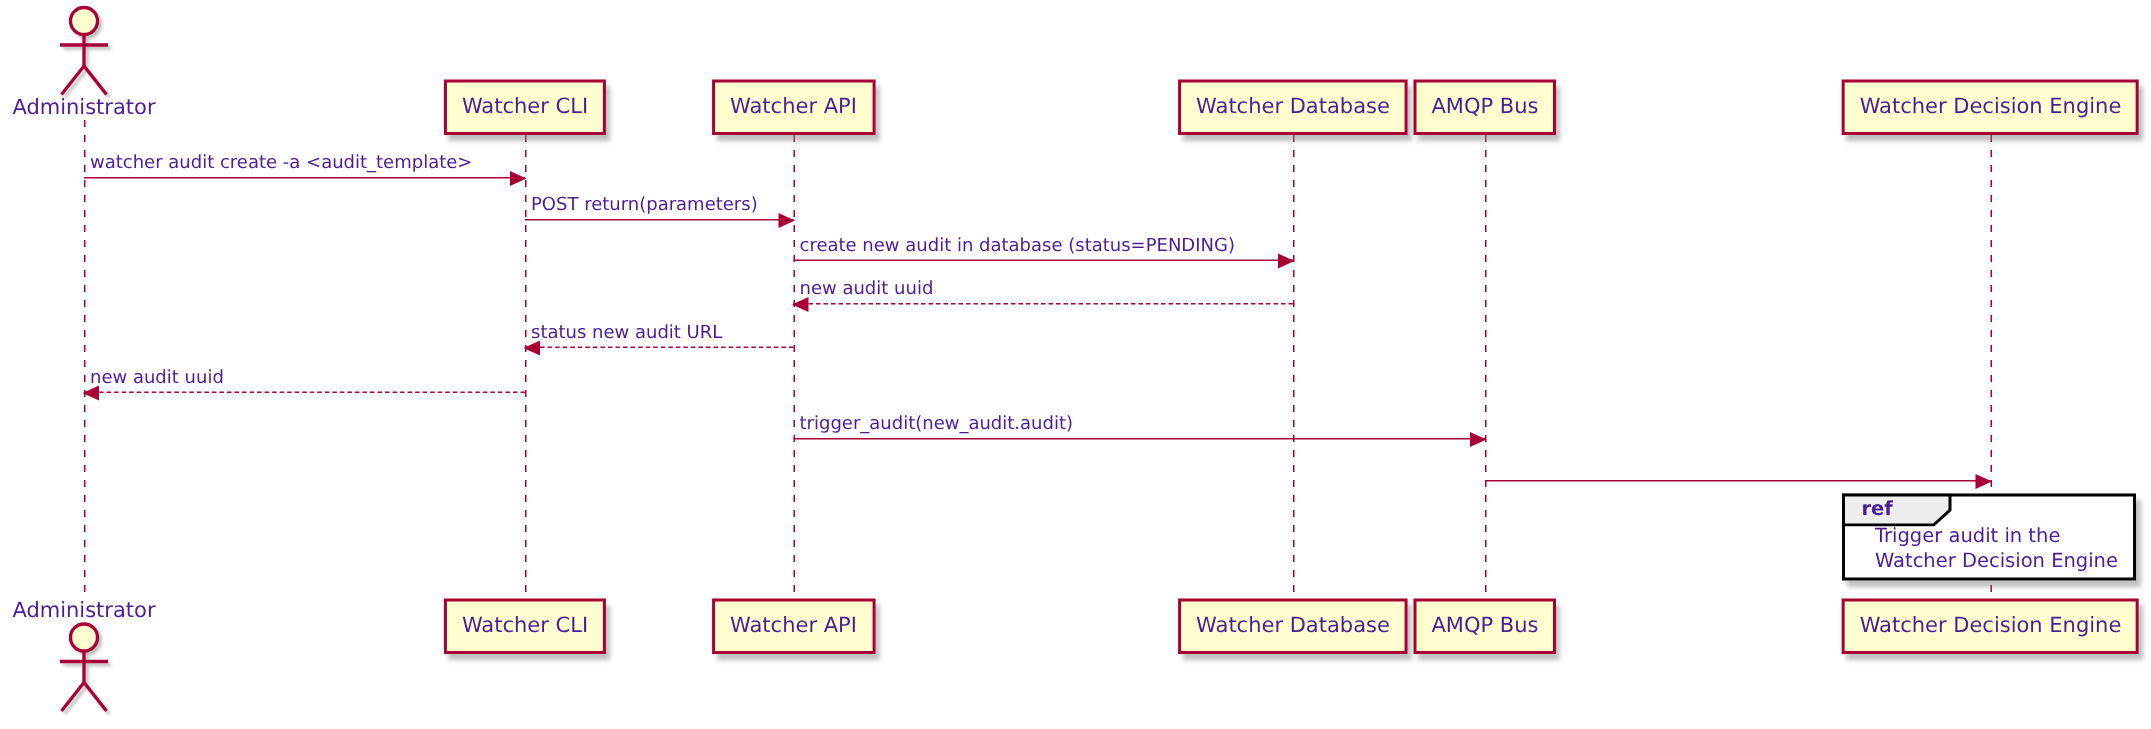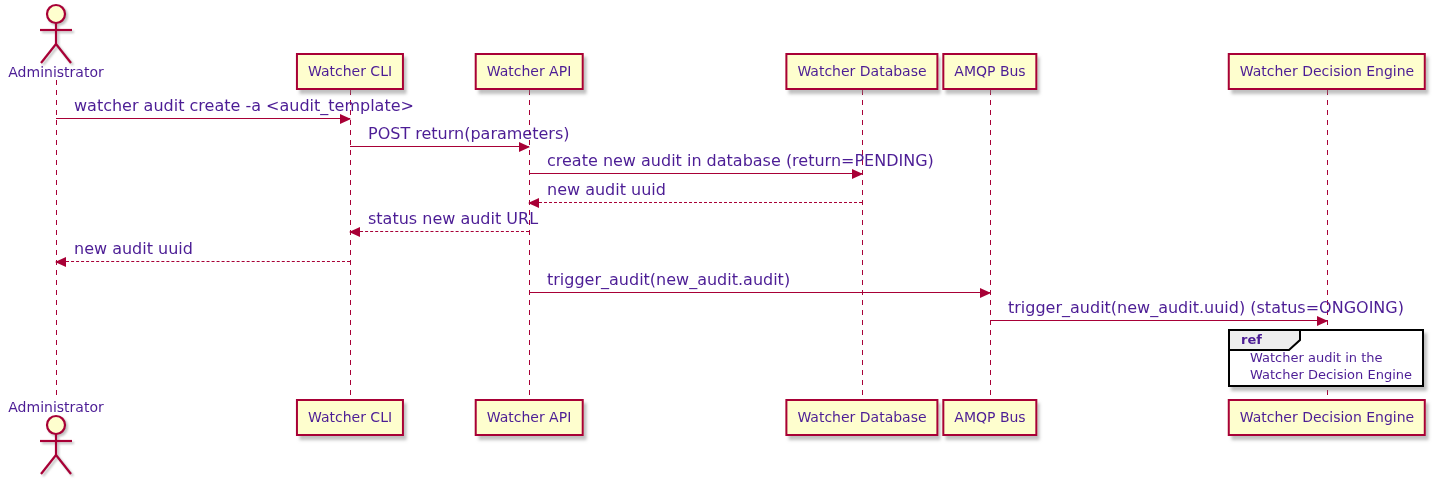--- a/index.html
+++ b/index.html
@@ -23,21 +23,21 @@
   
   .actor-figure { position:absolute; transform:translateX(-50%); z-index:3;
     filter:drop-shadow(2.5px 2.5px 1px rgba(140,140,140,0.55)); }
   .actor-label { position:absolute; transform:translateX(-50%); z-index:3;
     font-size:14px; white-space:nowrap; }
   
   .msg { position:absolute; height:20px; z-index:2; }
   .msg-line { position:absolute; left:0; right:0; bottom:0; height:0; }
   .msg-line.solid  { border-bottom:1px solid #A80036; }
   .msg-line.dashed { border-bottom:1px dashed #A80036; }
-  .msg-label { position:absolute; left:18px; bottom:4px; font-size:16px; white-space:nowrap;text-align:right; }
+  .msg-label { position:absolute; left:4px; bottom:4px; font-size:12px; white-space:nowrap;text-align:right; }
   .arrowhead { position:absolute; bottom:-5px; width:0; height:0;
     border-top:5px solid transparent; border-bottom:5px solid transparent; }
   .arrowhead.right { right:-1px; border-left:11px solid #A80036; }
   .arrowhead.left  { left:-1px;  border-right:11px solid #A80036; }
   
   .ref {
     position:absolute; left:1228px; top:329px; width:196px; height:58px;
     box-sizing:border-box; background:#ffffff; border:2px solid #000000; z-index:4;
     box-shadow:3px 4px 3px rgba(130,130,130,0.5);
   }
@@ -83,21 +83,21 @@
     <div class="arrowhead right"></div>
   </div>
 
   <div class="msg" style="left:350px; top:127px; width:179px">
     <span class="msg-label">POST return(parameters)</span>
     <div class="msg-line solid"></div>
     <div class="arrowhead right"></div>
   </div>
 
   <div class="msg" style="left:529px; top:154px; width:333px">
-    <span class="msg-label">create new audit in database (return=PENDING)</span>
+    <span class="msg-label">create new audit in database (status=PENDING)</span>
     <div class="msg-line solid"></div>
     <div class="arrowhead right"></div>
   </div>
 
   <div class="msg" style="left:529px; top:183px; width:333px">
     <span class="msg-label">new audit uuid</span>
     <div class="msg-line dashed"></div>
     <div class="arrowhead left"></div>
   </div>
 
@@ -113,32 +113,31 @@
     <div class="arrowhead left"></div>
   </div>
 
   <div class="msg" style="left:529px; top:273px; width:461px">
     <span class="msg-label">trigger_audit(new_audit.audit)</span>
     <div class="msg-line solid"></div>
     <div class="arrowhead right"></div>
   </div>
 
   <div class="msg" style="left:990px; top:301px; width:337px">
-    <span class="msg-label">trigger_audit(new_audit.uuid) (status=ONGOING)</span>
     <div class="msg-line solid"></div>
     <div class="arrowhead right"></div>
   </div>
 
   <div class="ref">
     <svg class="ref-tab" width="74" height="22" viewBox="0 0 74 22">
       <path d="M1,1 L72,1 L72,11 L61,21 L1,21 Z" fill="#EEEEEE" stroke="#000000" stroke-width="2"></path>
     </svg>
     <span class="ref-kw">ref</span>
     <div class="ref-content">
-      <div>Watcher audit in the</div>
+      <div>Trigger audit in the</div>
       <div>Watcher Decision Engine</div>
     </div>
   </div>
 
   <div class="actor-label" style="left:56px; top:399px">Administrator</div>
   <div class="actor-figure" style="left:56px; top:414px">
     <svg width="44" height="62" viewBox="0 0 44 62">
       <g fill="none" stroke="#A80036" stroke-width="2.2">
         <circle cx="22" cy="11" r="9" fill="#FEFECE"></circle>
         <line x1="22" y1="20" x2="22" y2="41"></line>

